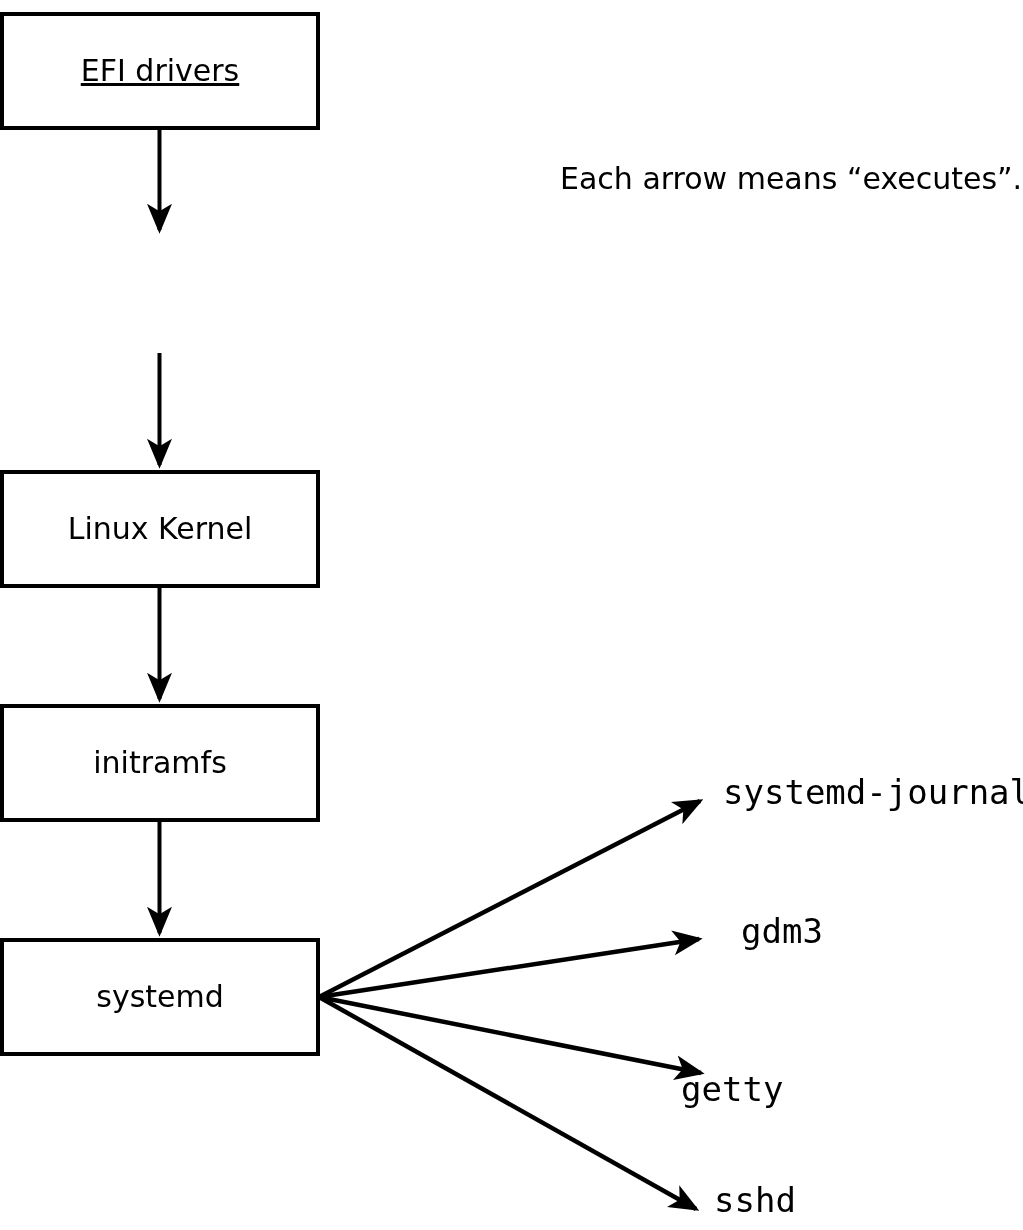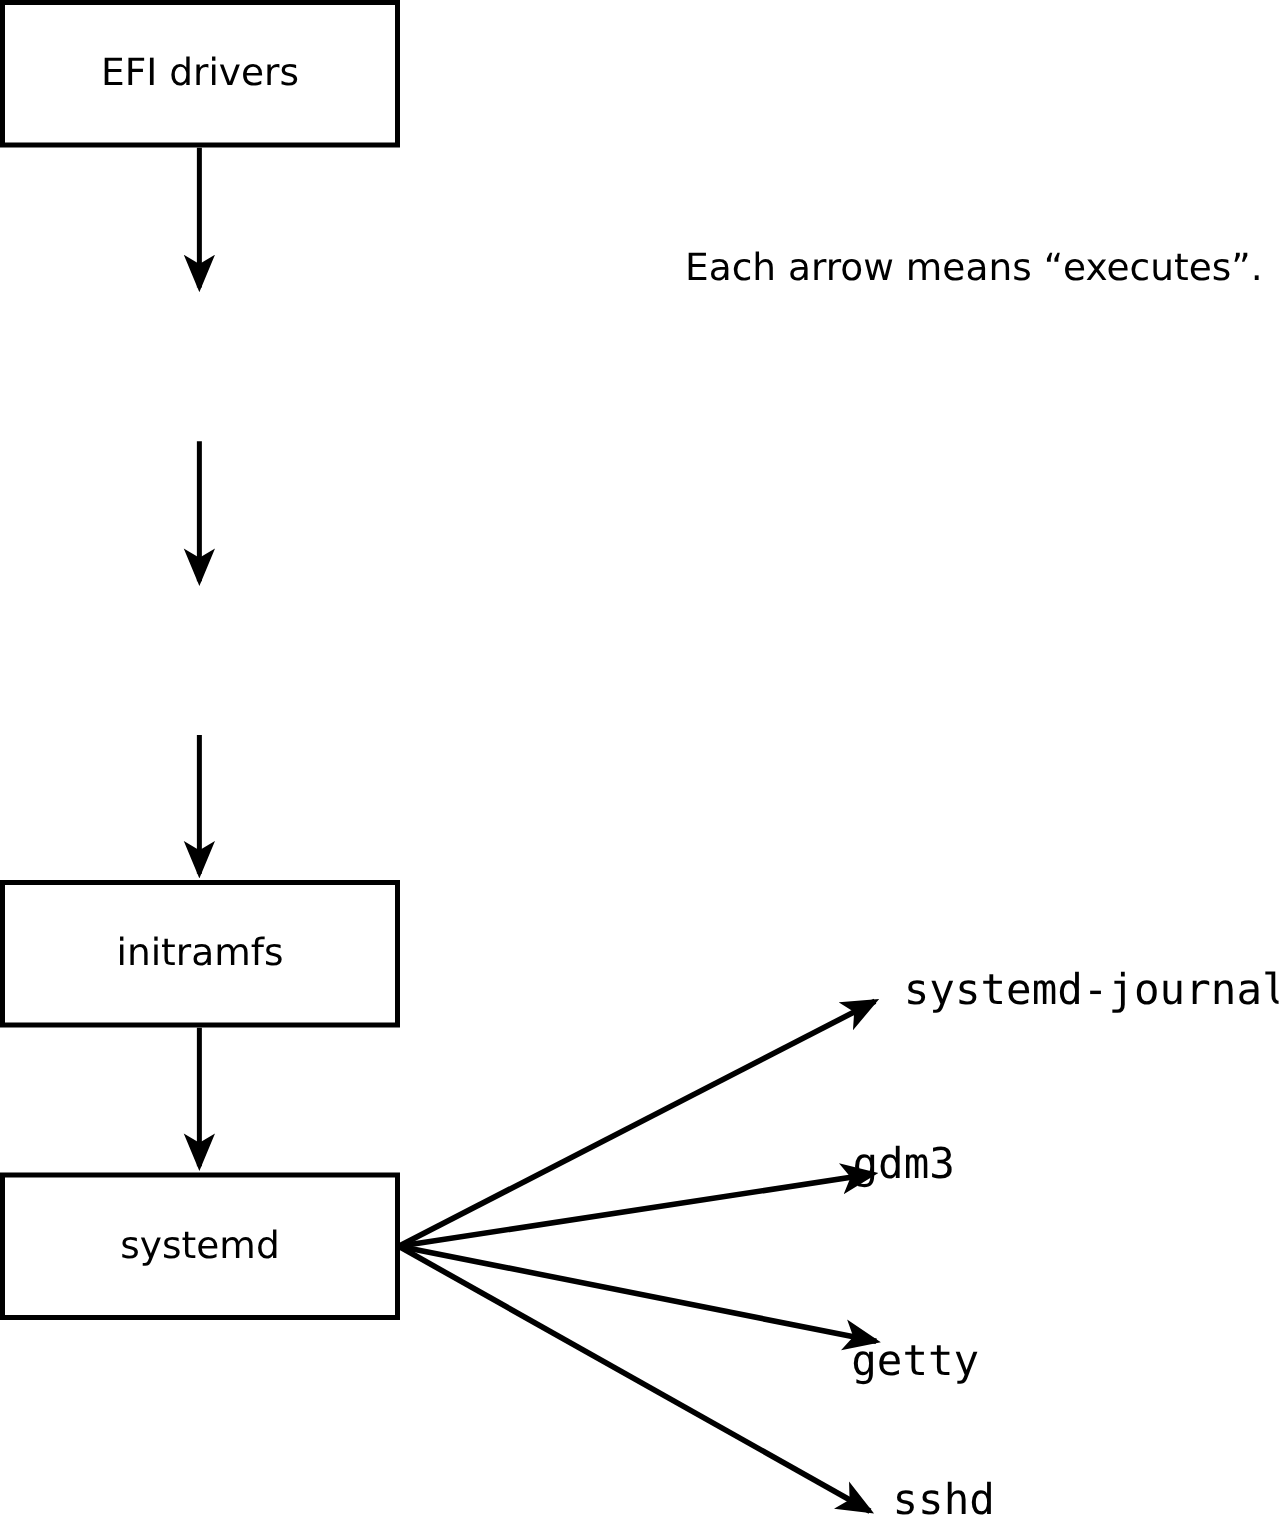--- a/index.html
+++ b/index.html
@@ -30,44 +30,43 @@
     height: 110px;
     border: 4px solid #000000;
     background: #ffffff;
     display: flex;
     align-items: center;
     justify-content: center;
     font-size: 30px;
     line-height: 1;
     white-space: nowrap;
   }
-  .node-0 { top: 0px; }
+  .node-0 { top: 12px; text-decoration: underline; }
   .node-1 { top: 235px; }
   .node-2 { top: 470px; }
   .node-3 { top: 704px; text-align: right; }
   .node-4 { top: 938px; }
   .proc-label {
     position: absolute;
     font-family: "DejaVu Sans Mono", "Liberation Mono", monospace;
     font-size: 34px;
     line-height: 32px;
     white-space: nowrap;
   }
   .proc-0 { left: 723px; top: 776px; }
-  .proc-1 { left: 682px; top: 915px; text-align: right; }
+  .proc-1 { left: 741px; top: 915px; text-align: right; }
   .proc-2 { left: 681px; top: 1061px; margin-top: 12px; }
   .proc-3 { left: 714px; top: 1184px; }
   .caption {
     position: absolute;
-    left: 548px;
+    left: 560px;
     top: 162px;
     font-size: 30px;
     line-height: 33px;
     white-space: nowrap;
-    margin-top: 36px;
   }
 </style>
 </head>
 <body>
 
 <div class="stage">
 
   <svg class="arrow-layer" viewBox="0 0 1023 1230" xmlns="http://www.w3.org/2000/svg">
     <defs>
       <marker id="ah" markerUnits="userSpaceOnUse" markerWidth="30" markerHeight="26" viewBox="0 0 12 10" refX="10.5" refY="5" orient="auto">
@@ -82,20 +81,23 @@
 
     <line x1="319" y1="997" x2="700" y2="801" stroke="#000000" stroke-width="4.5" marker-end="url(#ah)"></line>
     <line x1="319" y1="997" x2="699" y2="939" stroke="#000000" stroke-width="4.5" marker-end="url(#ah)"></line>
     <line x1="319" y1="997" x2="701" y2="1073" stroke="#000000" stroke-width="4.5" marker-end="url(#ah)"></line>
     <line x1="319" y1="997" x2="696" y2="1209" stroke="#000000" stroke-width="4.5" marker-end="url(#ah)"></line>
   </svg>
 
   <div class="node node-0">
     <span>EFI drivers</span>
   </div>
+  <div class="node node-2">
+    <span>Linux Kernel</span>
+  </div>
   <div class="node node-3">
     <span>initramfs</span>
   </div>
   <div class="node node-4">
     <span>systemd</span>
   </div>
 
   <div class="caption">Each arrow means “executes”.</div>
 
   <div class="proc-label proc-0">systemd-journal</div>

